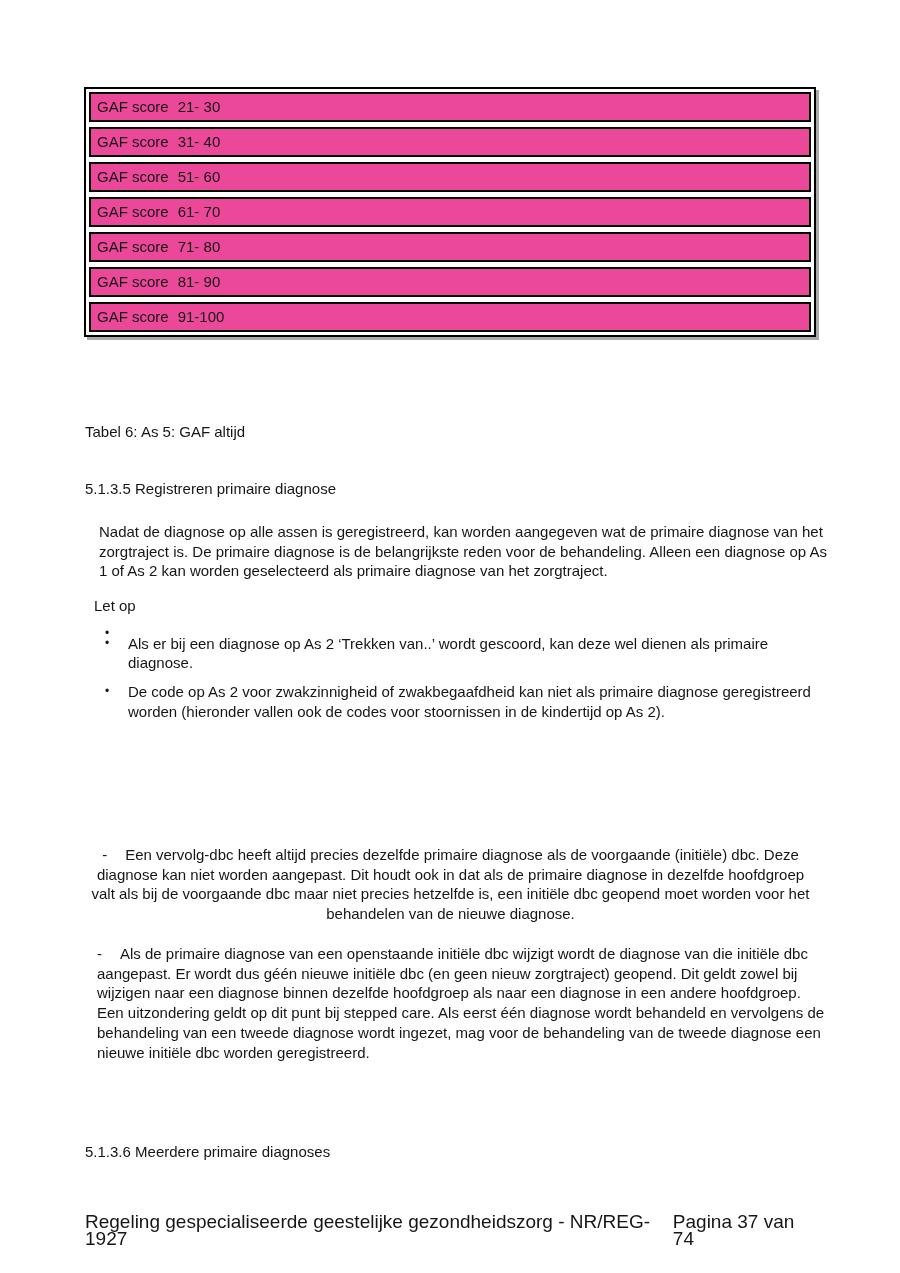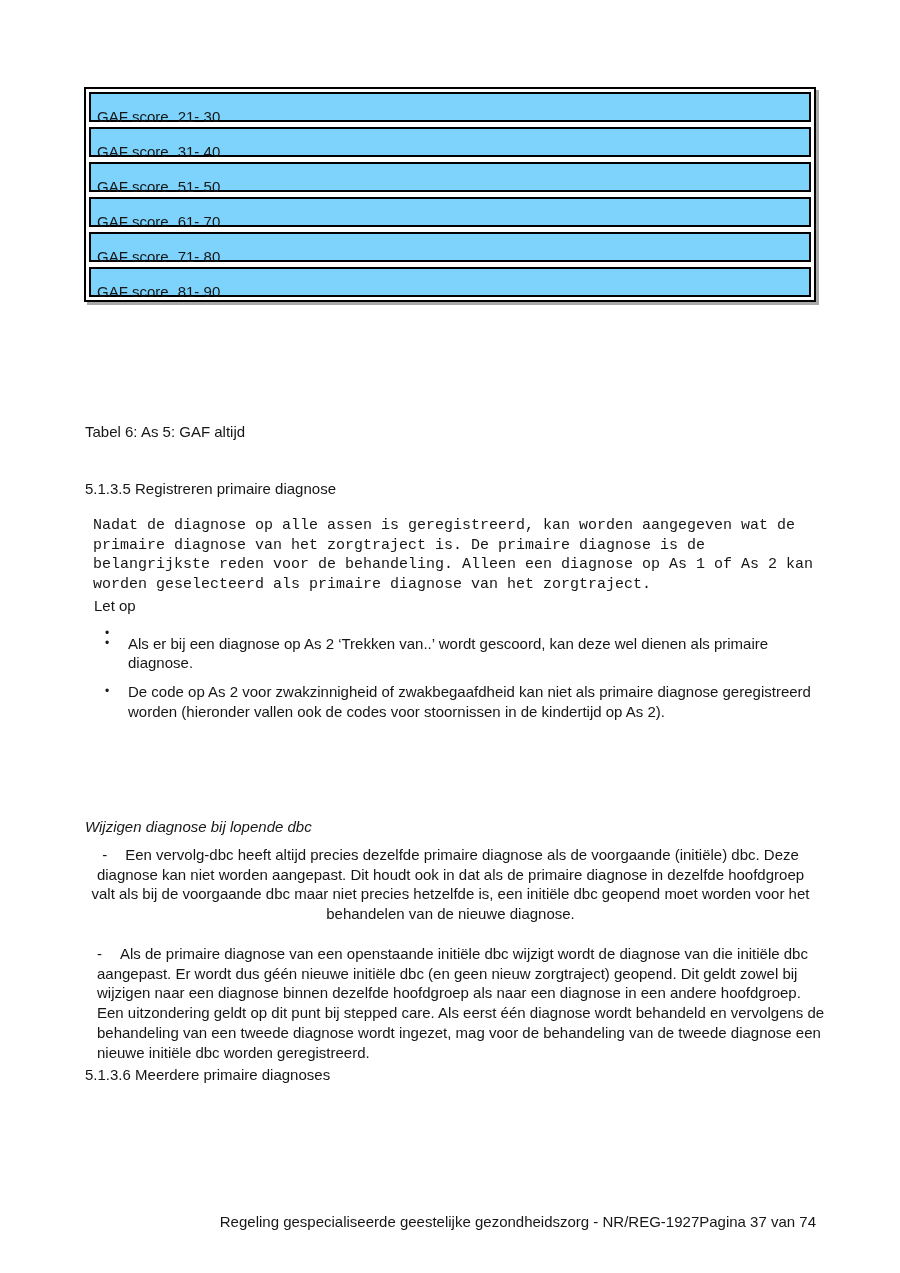--- a/index.html
+++ b/index.html
@@ -27,86 +27,89 @@
     box-sizing: border-box;
     border: 2px solid #000;
     padding: 3px;
     box-shadow: 3px 3px 0 #a9a9a9;
     background: #fff;
   }
   .gaf-row {
     box-sizing: border-box;
     border: 2px solid #000;
     height: 30px;
-    padding: 13px 0 0 6px;
+    padding: 3px 0 0 6px;
     margin-bottom: 5px;
-    background: #7dd3fc;
+    background: #ec4899;
   }
   .gaf-row:last-child { margin-bottom: 0; }
   .gaf-range { margin-left: 9px; }
 
   
   .tblock { position: absolute; left: 85px; width: 731px; }
   .caption     { top: 422px; }
   .h-5135      { top: 479px; }
-  .intro       { top: 508px; margin: 8px; font-family: Liberation Mono, monospace; }
+  .intro       { top: 508px; margin: 14px; }
   .letop       { top: 596px; margin-left: 9px; }
   .bullet-list { top: 624px; margin: 0; padding: 0; list-style: none; }
   .bullet-list li {
     position: relative;
     padding-left: 43px;
     margin-bottom: 9.5px;
   }
   .bullet-dot {
     position: absolute;
     left: 20px;
     top: 0px;
     font-size: 12px;
   }
   .h-italic    { top: 817px; font-style: italic; }
   .dash-p1     { top: 845px; margin: 0; text-align: center; }
   .dash-p2     { top: 932px; margin: 12px; }
   .dash-char   { padding-right: 18px; }
-  .h-5136      { top: 1065px; }
+  .h-5136      { top: 1142px; }
 
   
   .footer {
     position: absolute;
     left: 85px;
     top: 1213px;
     width: 731px;
     display: flex;
-    justify-content: flex-end;
-    font-size: 15px;
+    justify-content: center;
+    font-size: 19px;
     line-height: 17px;
   }
 </style>
 </head>
 <body>
 
 <div class="page">
 
   <div class="gaf-table">
     <div class="gaf-row">
       <span>GAF score</span><span class="gaf-range">21- 30</span>
     </div>
     <div class="gaf-row">
       <span>GAF score</span><span class="gaf-range">31- 40</span>
     </div>
     <div class="gaf-row">
-      <span>GAF score</span><span class="gaf-range">51- 50</span>
+      <span>GAF score</span><span class="gaf-range">51- 60</span>
     </div>
     <div class="gaf-row">
       <span>GAF score</span><span class="gaf-range">61- 70</span>
     </div>
     <div class="gaf-row">
       <span>GAF score</span><span class="gaf-range">71- 80</span>
     </div>
     <div class="gaf-row">
       <span>GAF score</span><span class="gaf-range">81- 90</span>
+    </div>
+    <div class="gaf-row">
+      <span>GAF score</span><span class="gaf-range">91-100</span>
     </div>
   </div>
 
   <div class="tblock caption">Tabel 6: As 5: GAF altijd</div>
 
   <div class="tblock h-5135">5.1.3.5 Registreren primaire diagnose</div>
 
   <p class="tblock intro">Nadat de diagnose op alle assen is geregistreerd, kan worden aangegeven wat de primaire diagnose van het zorgtraject is. De primaire diagnose is de belangrijkste reden voor de behandeling. Alleen een diagnose op As 1 of As 2 kan worden geselecteerd als primaire diagnose van het zorgtraject.</p>
 
   <div class="tblock letop">Let op</div>
@@ -118,21 +121,20 @@
     <li>
       <span class="bullet-dot">•</span>
       <span>Als er bij een diagnose op As 2 ‘Trekken van..’ wordt gescoord, kan deze wel dienen als primaire diagnose.</span>
     </li>
     <li>
       <span class="bullet-dot">•</span>
       <span>De code op As 2 voor zwakzinnigheid of zwakbegaafdheid kan niet als primaire diagnose geregistreerd worden (hieronder vallen ook de codes voor stoornissen in de kindertijd op As 2).</span>
     </li>
   </ul>
 
-  <div class="tblock h-italic">Wijzigen diagnose bij lopende dbc</div>
 
   <p class="tblock dash-p1">
     <span class="dash-char">-</span><span>Een vervolg-dbc heeft altijd precies dezelfde primaire diagnose als de voorgaande (initiële) dbc. Deze diagnose kan niet worden aangepast. Dit houdt ook in dat als de primaire diagnose in dezelfde hoofdgroep valt als bij de voorgaande dbc maar niet precies hetzelfde is, een initiële dbc geopend moet worden voor het behandelen van de nieuwe diagnose.</span>
   </p>
 
   <p class="tblock dash-p2">
     <span class="dash-char">-</span><span>Als de primaire diagnose van een openstaande initiële dbc wijzigt wordt de diagnose van die initiële dbc aangepast. Er wordt dus géén nieuwe initiële dbc (en geen nieuw zorgtraject) geopend. Dit geldt zowel bij wijzigen naar een diagnose binnen dezelfde hoofdgroep als naar een diagnose in een andere hoofdgroep. Een uitzondering geldt op dit punt bij stepped care. Als eerst één diagnose wordt behandeld en vervolgens de behandeling van een tweede diagnose wordt ingezet, mag voor de behandeling van de tweede diagnose een nieuwe initiële dbc worden geregistreerd.</span>
   </p>
 
   <div class="tblock h-5136">5.1.3.6 Meerdere primaire diagnoses</div>

